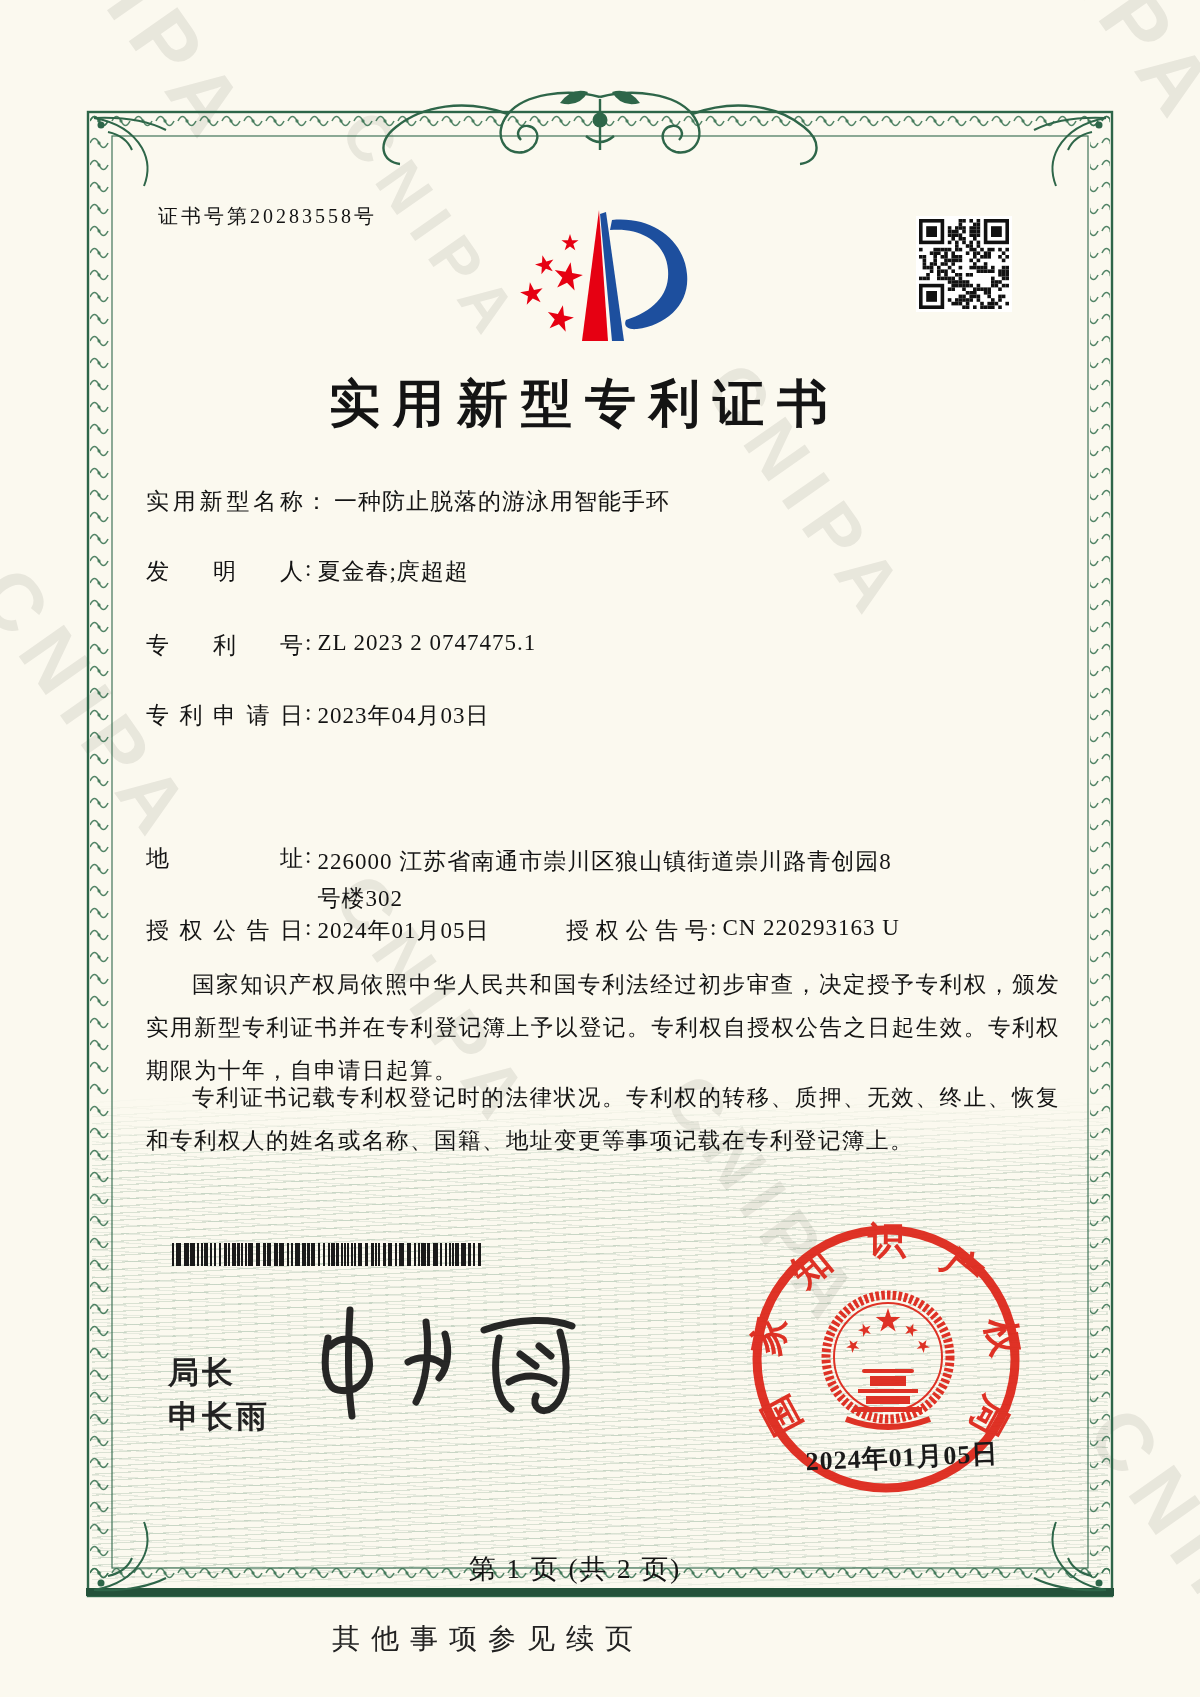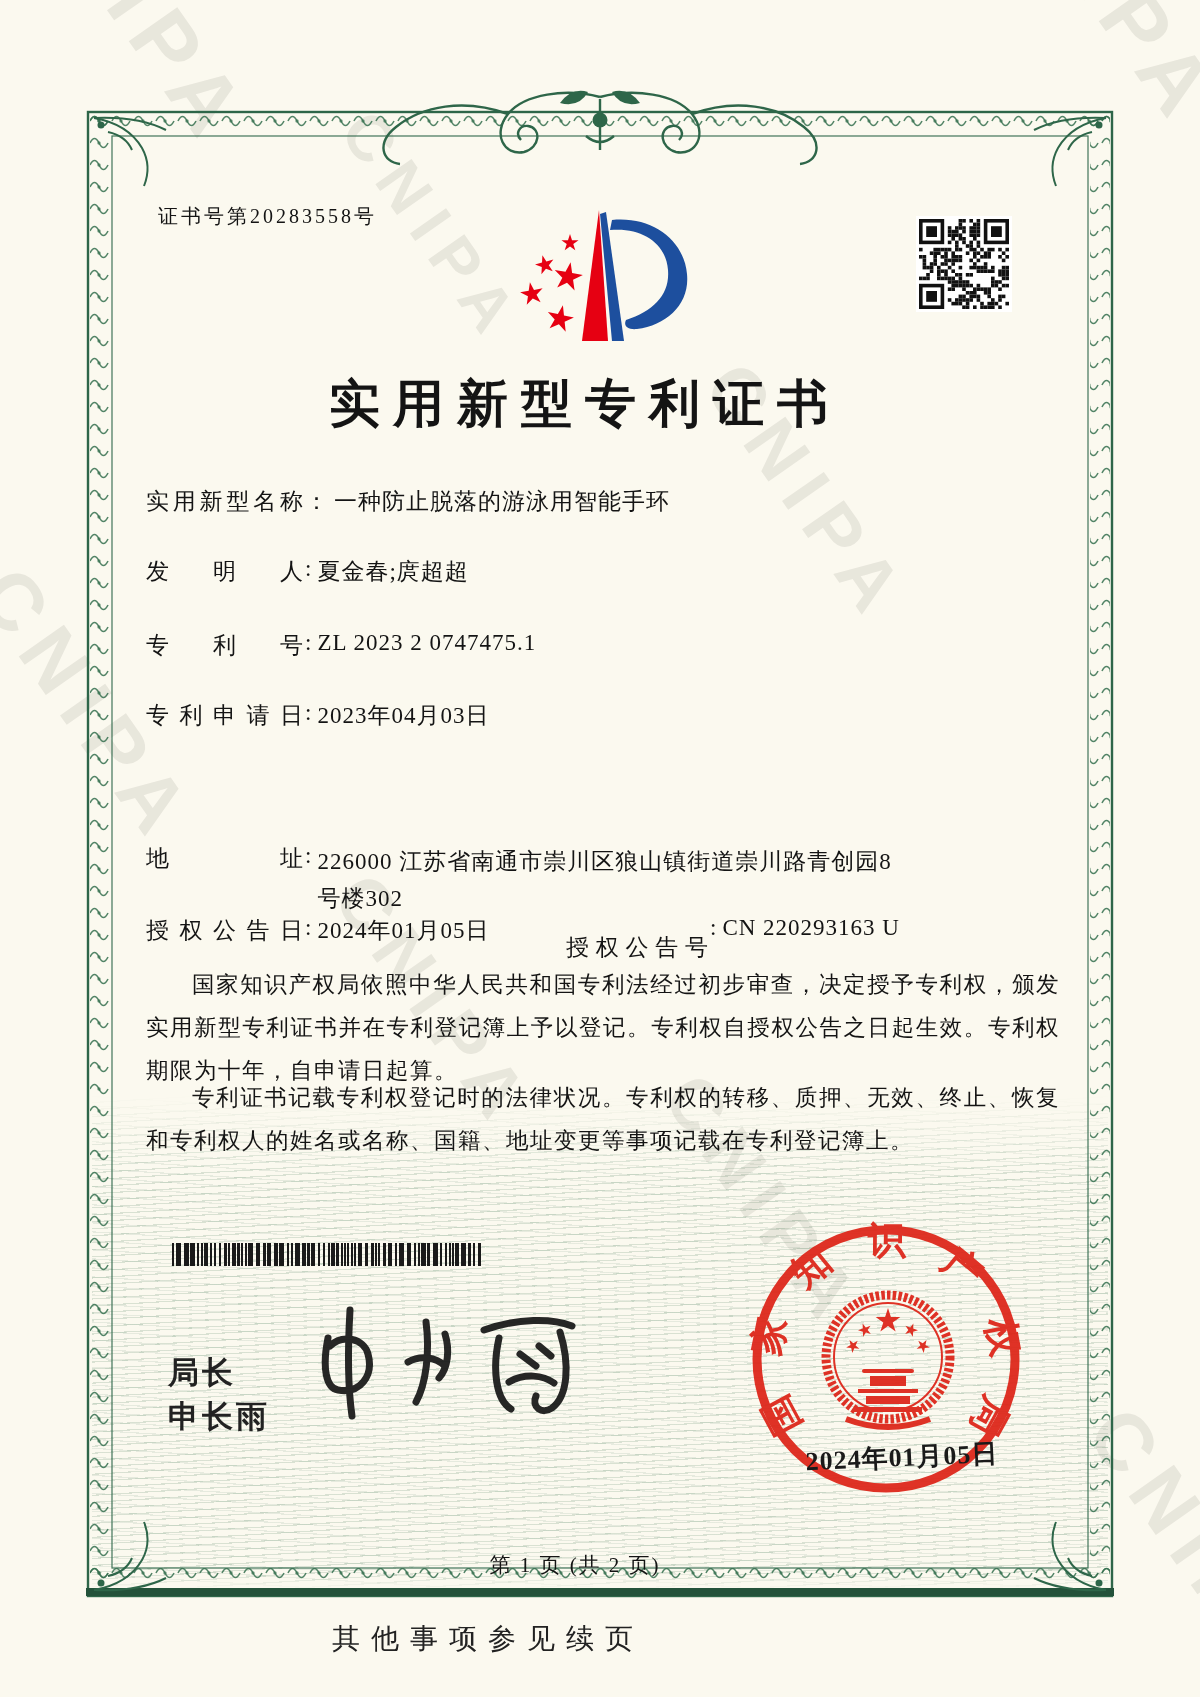--- a/index.html
+++ b/index.html
@@ -50,21 +50,21 @@
   
   .barcode{position:absolute;left:172px;top:1243px;z-index:3;}
   .officer{position:absolute;left:168px;z-index:3;font-family:"Liberation Sans","DejaVu Sans",sans-serif;
     font-size:31px;font-weight:600;letter-spacing:3px;color:#222;}
   .sig-svg{position:absolute;left:298px;top:1292px;z-index:4;}
   .seal-svg{position:absolute;left:748px;top:1221px;z-index:3;}
   .seal-date{
     position:absolute;left:792px;top:1440px;width:220px;z-index:4;text-align:center;
     font-size:26px;font-weight:bold;color:#1a1a1a;letter-spacing:1px;transform:rotate(-2.5deg);
   }
-  .page-info{position:absolute;left:0;top:1551px;width:1150px;z-index:3;text-align:center;font-size:21px;letter-spacing:2px;}
+  .page-info{position:absolute;left:0;top:1551px;width:1150px;z-index:3;text-align:center;font-size:27px;letter-spacing:2px;}
   .continuation{position:absolute;left:0;top:1620px;width:976px;z-index:3;text-align:center;
     font-size:28px;letter-spacing:11px;color:#222;}
 </style>
 </head>
 <body>
 
 <div class="page">
 
   <div class="guilloche"></div>
 
@@ -374,21 +374,21 @@
   </div>
   <div class="frow" style="top:700px;">
     <span class="flabel">专利申请日</span><span class="colon">:</span><span class="fvalue">2023年04月03日</span>
   </div>
   <div class="frow" style="top:843px;">
     <span class="flabel">地址</span><span class="colon">:</span><span class="addr-val"><span>226000 江苏省南通市崇川区狼山镇街道崇川路青创园8</span><br><span>号楼302</span></span>
   </div>
   <div class="frow" style="top:915px;">
     <span class="flabel">授权公告日</span><span class="colon">:</span><span class="fvalue">2024年01月05日</span>
     <span class="grant-no">
-      <span class="flabel" style="width:142px;margin-top:17px;">授权公告号</span><span class="colon">:</span><span class="fvalue">CN 220293163 U</span>
+      <span class="flabel" style="width:142px;">授权公告号</span><span class="colon">:</span><span class="fvalue">CN 220293163 U</span>
     </span>
   </div>
 
   <div class="para" style="top:1076px;">专利证书记载专利权登记时的法律状况。专利权的转移、质押、无效、终止、恢复和专利权人的姓名或名称、国籍、地址变更等事项记载在专利登记簿上。</div>
   <div class="para" style="top:963px;">国家知识产权局依照中华人民共和国专利法经过初步审查，决定授予专利权，颁发实用新型专利证书并在专利登记簿上予以登记。专利权自授权公告之日起生效。专利权期限为十年，自申请日起算。</div>
 
   <svg id="barcode" class="barcode" width="310" height="23" viewBox="0 0 310 23">
       <rect x="0" y="0" width="2" height="23" fill="#1a1a1a"></rect>
       <rect x="4" y="0" width="5" height="23" fill="#1a1a1a"></rect>
       <rect x="12" y="0" width="5" height="23" fill="#1a1a1a"></rect>

